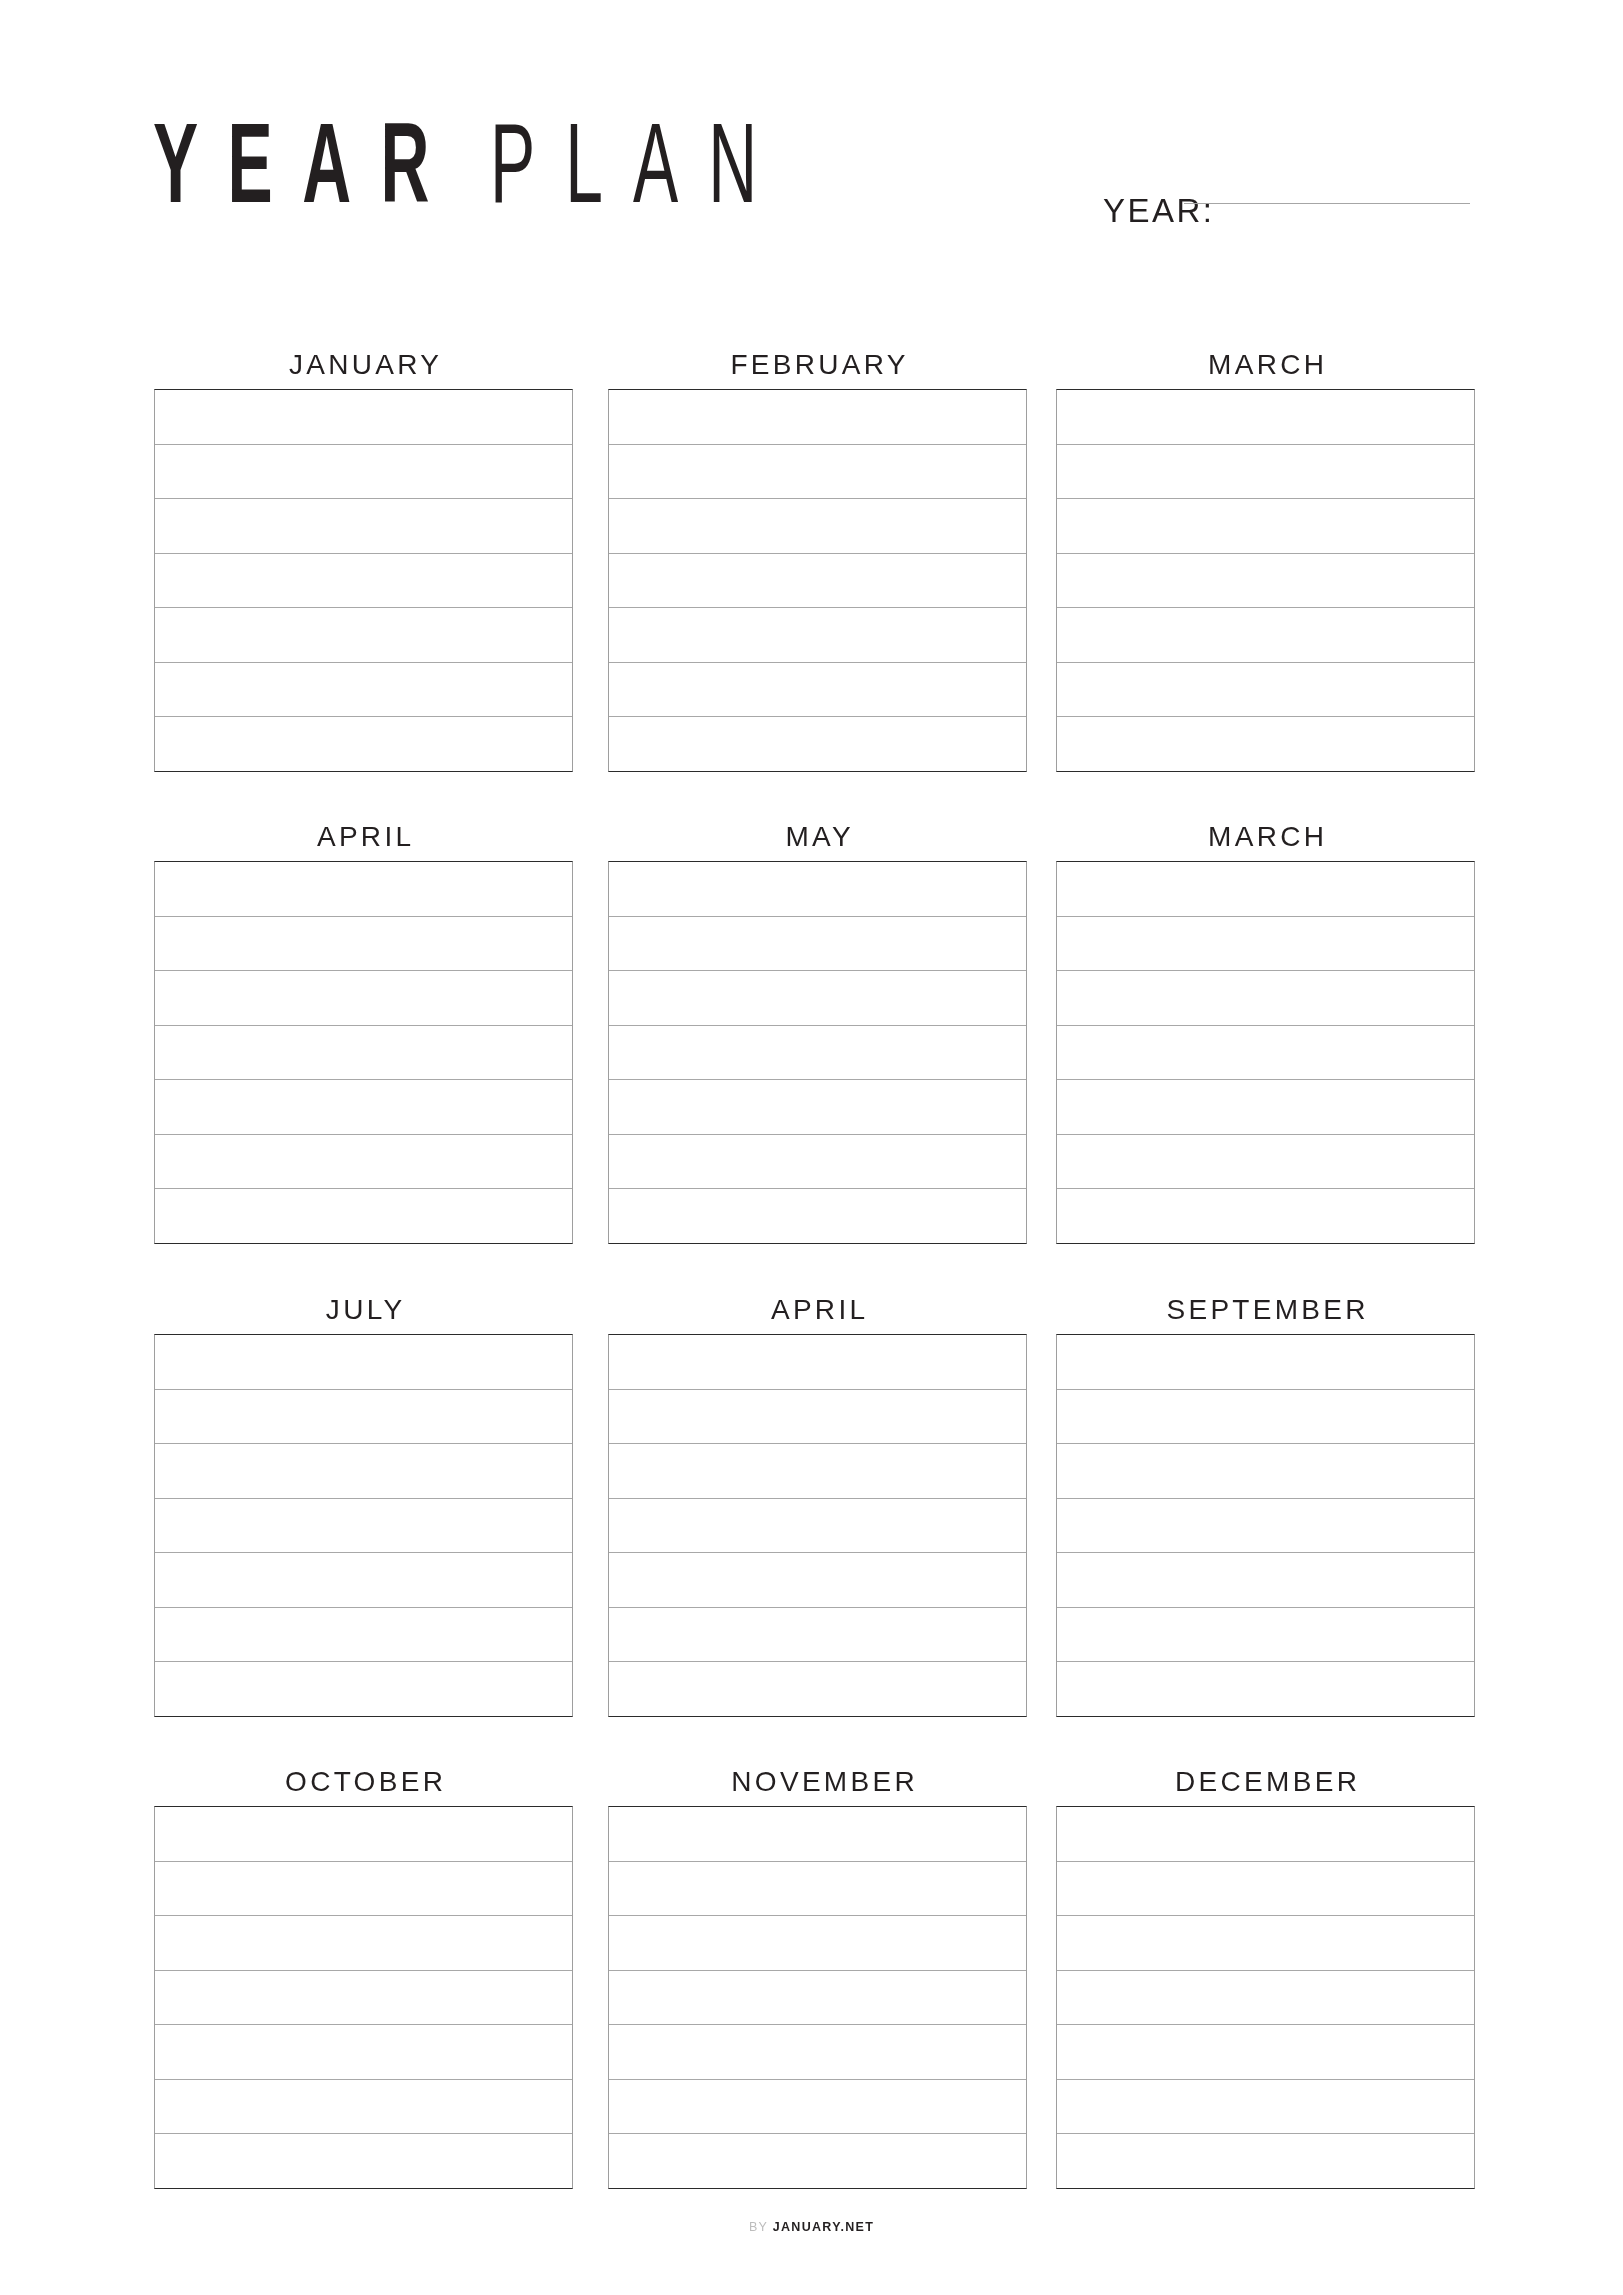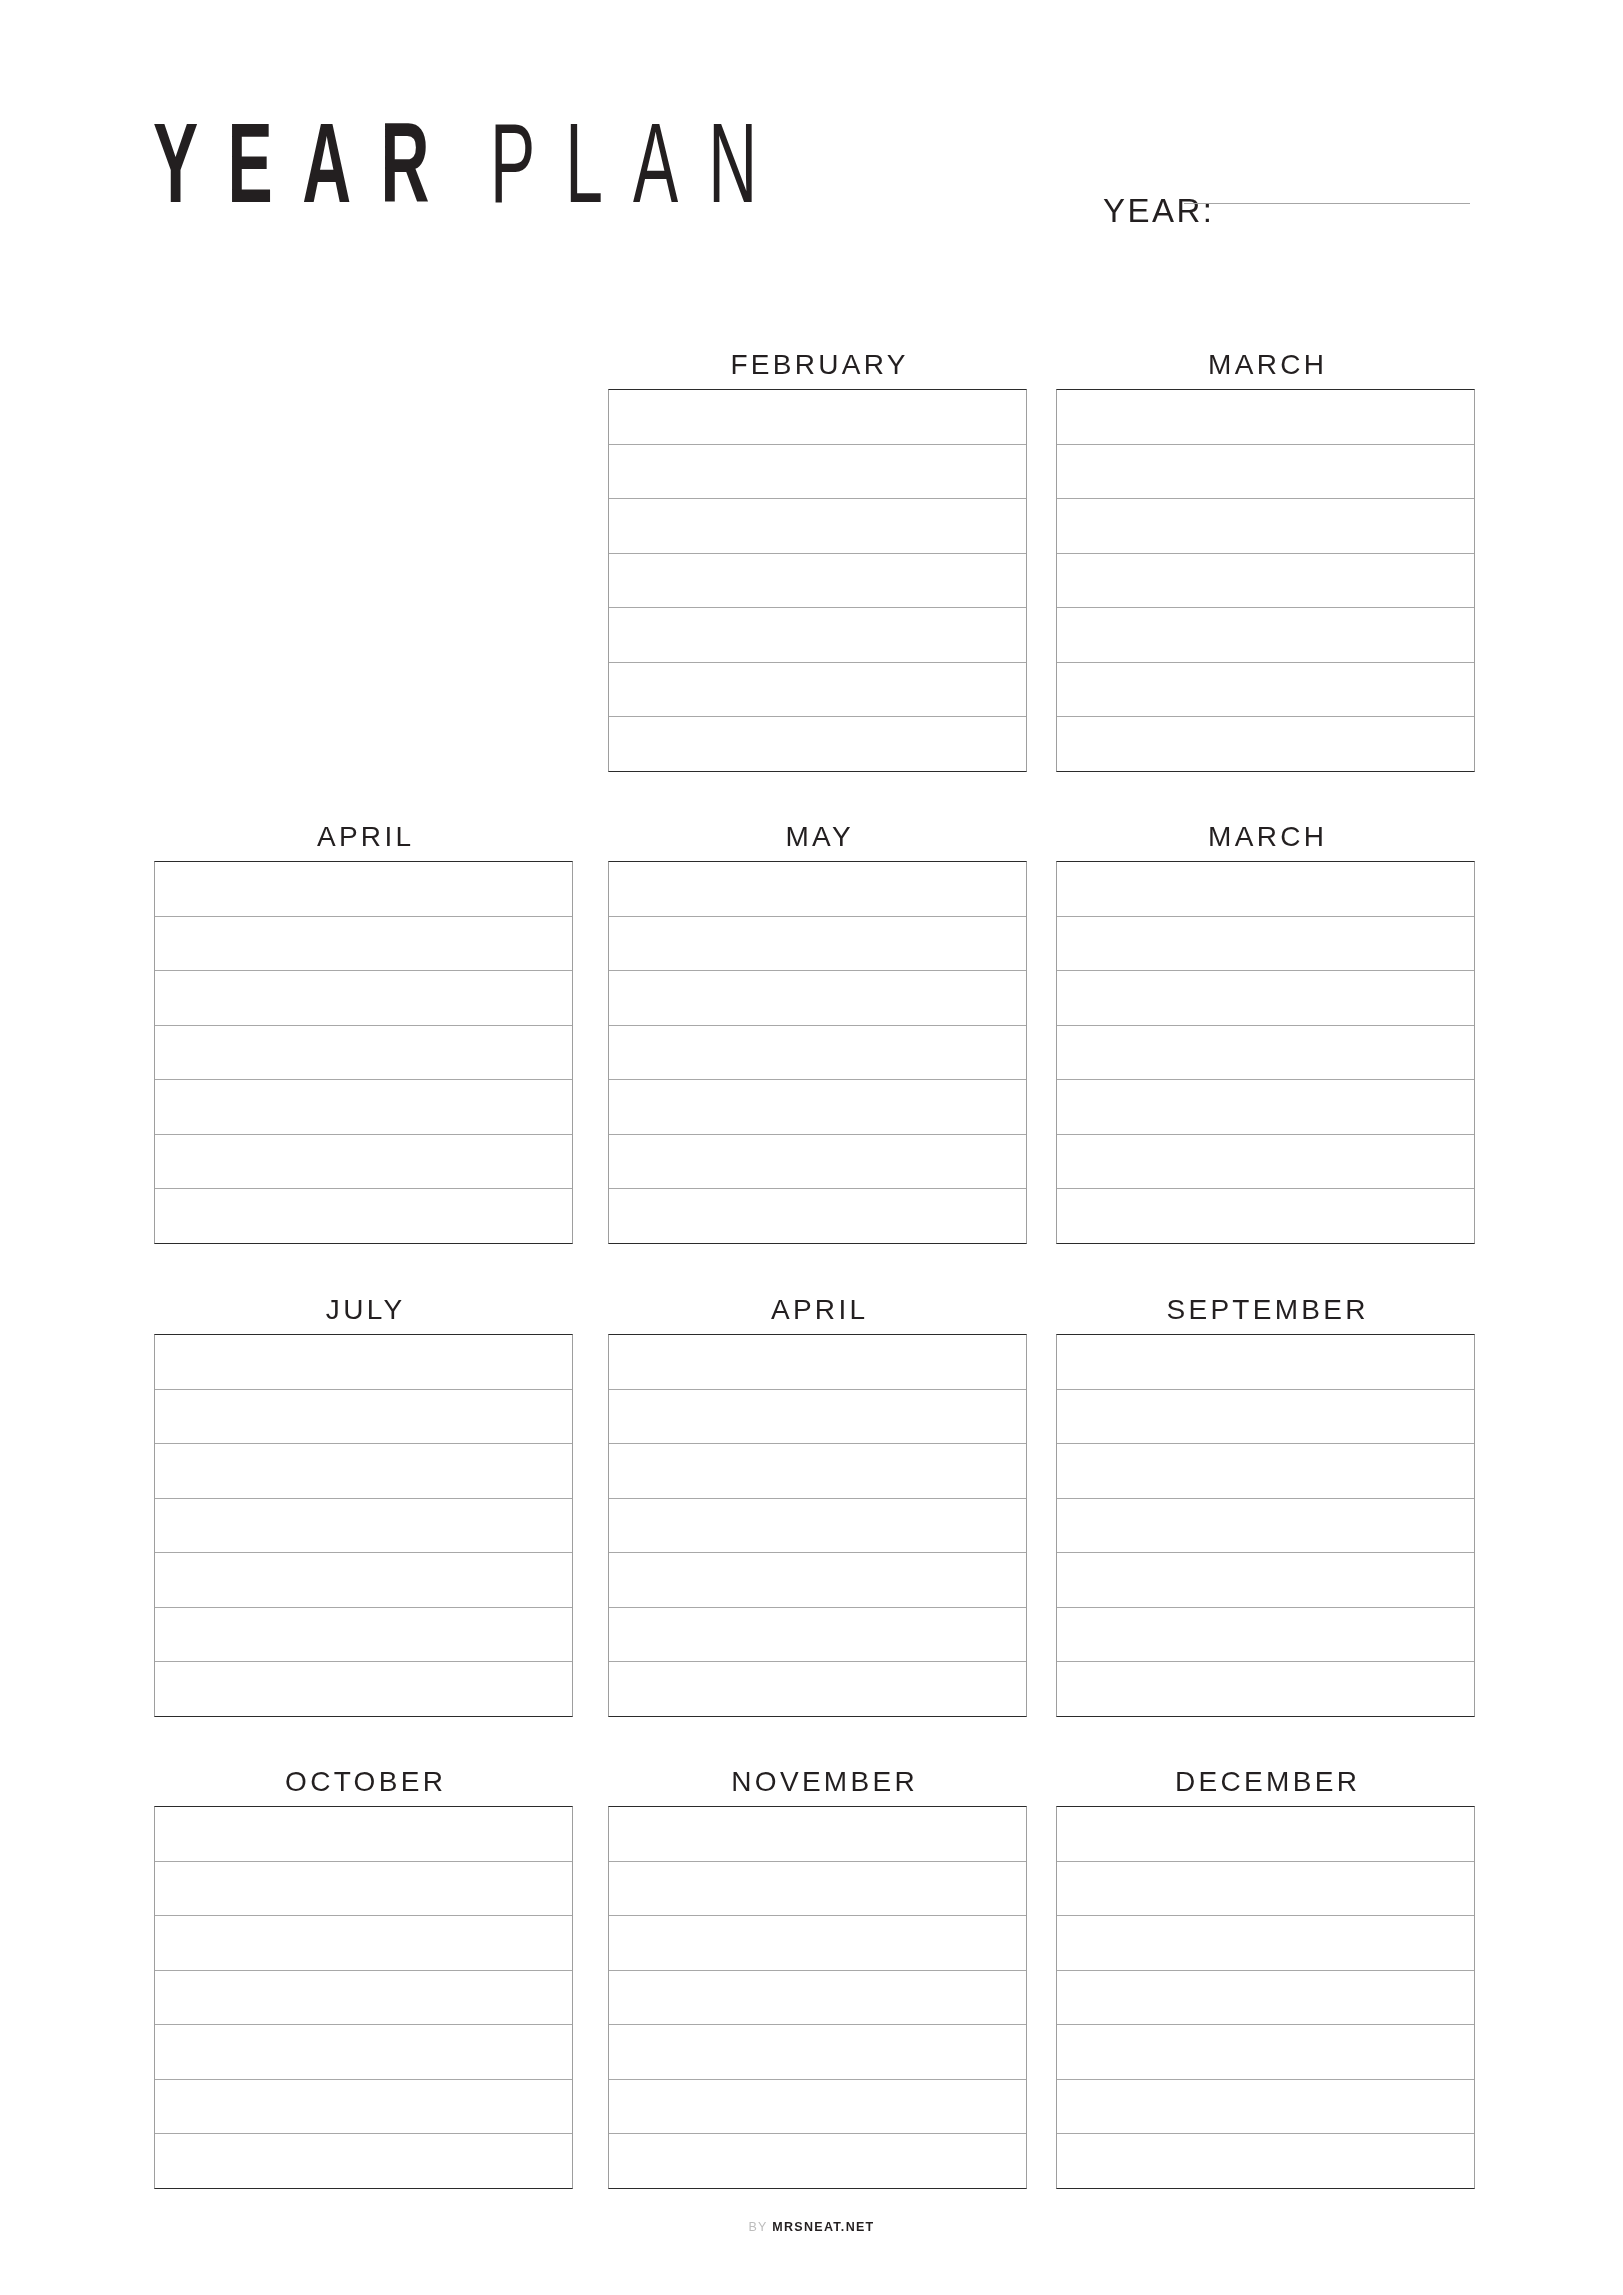--- a/index.html
+++ b/index.html
@@ -22,20 +22,32 @@
 </head>
 <body>
 
 <div class="title title-bold">YEAR</div>
 <div class="title title-thin">PLAN</div>
 
 <div class="year-label">YEAR:</div>
 <input class="year-field" type="text" value="" style="">
 
 <div class="grid" id="month-grid">
+    <div class="month" style="left: 154px; top: 389px;">
+      <div class="month-label">JANUARY</div>
+      <div class="month-box">
+        <div class="month-row"></div>
+        <div class="month-row"></div>
+        <div class="month-row"></div>
+        <div class="month-row"></div>
+        <div class="month-row"></div>
+        <div class="month-row"></div>
+        <div class="month-row"></div>
+      </div>
+    </div>
     <div class="month" style="left: 608px; top: 389px;">
       <div class="month-label">FEBRUARY</div>
       <div class="month-box">
         <div class="month-row"></div>
         <div class="month-row"></div>
         <div class="month-row"></div>
         <div class="month-row"></div>
         <div class="month-row"></div>
         <div class="month-row"></div>
         <div class="month-row"></div>
@@ -158,15 +170,15 @@
         <div class="month-row"></div>
         <div class="month-row"></div>
         <div class="month-row"></div>
         <div class="month-row"></div>
       </div>
     </div>
   </div>
 
 <div class="footer">
   <span class="footer-by">BY</span>
-  <span class="footer-brand">MRSNEAT.NET</span>
+  <span class="footer-brand">JANUARY.NET</span>
 </div>
 
 
 </body></html>

